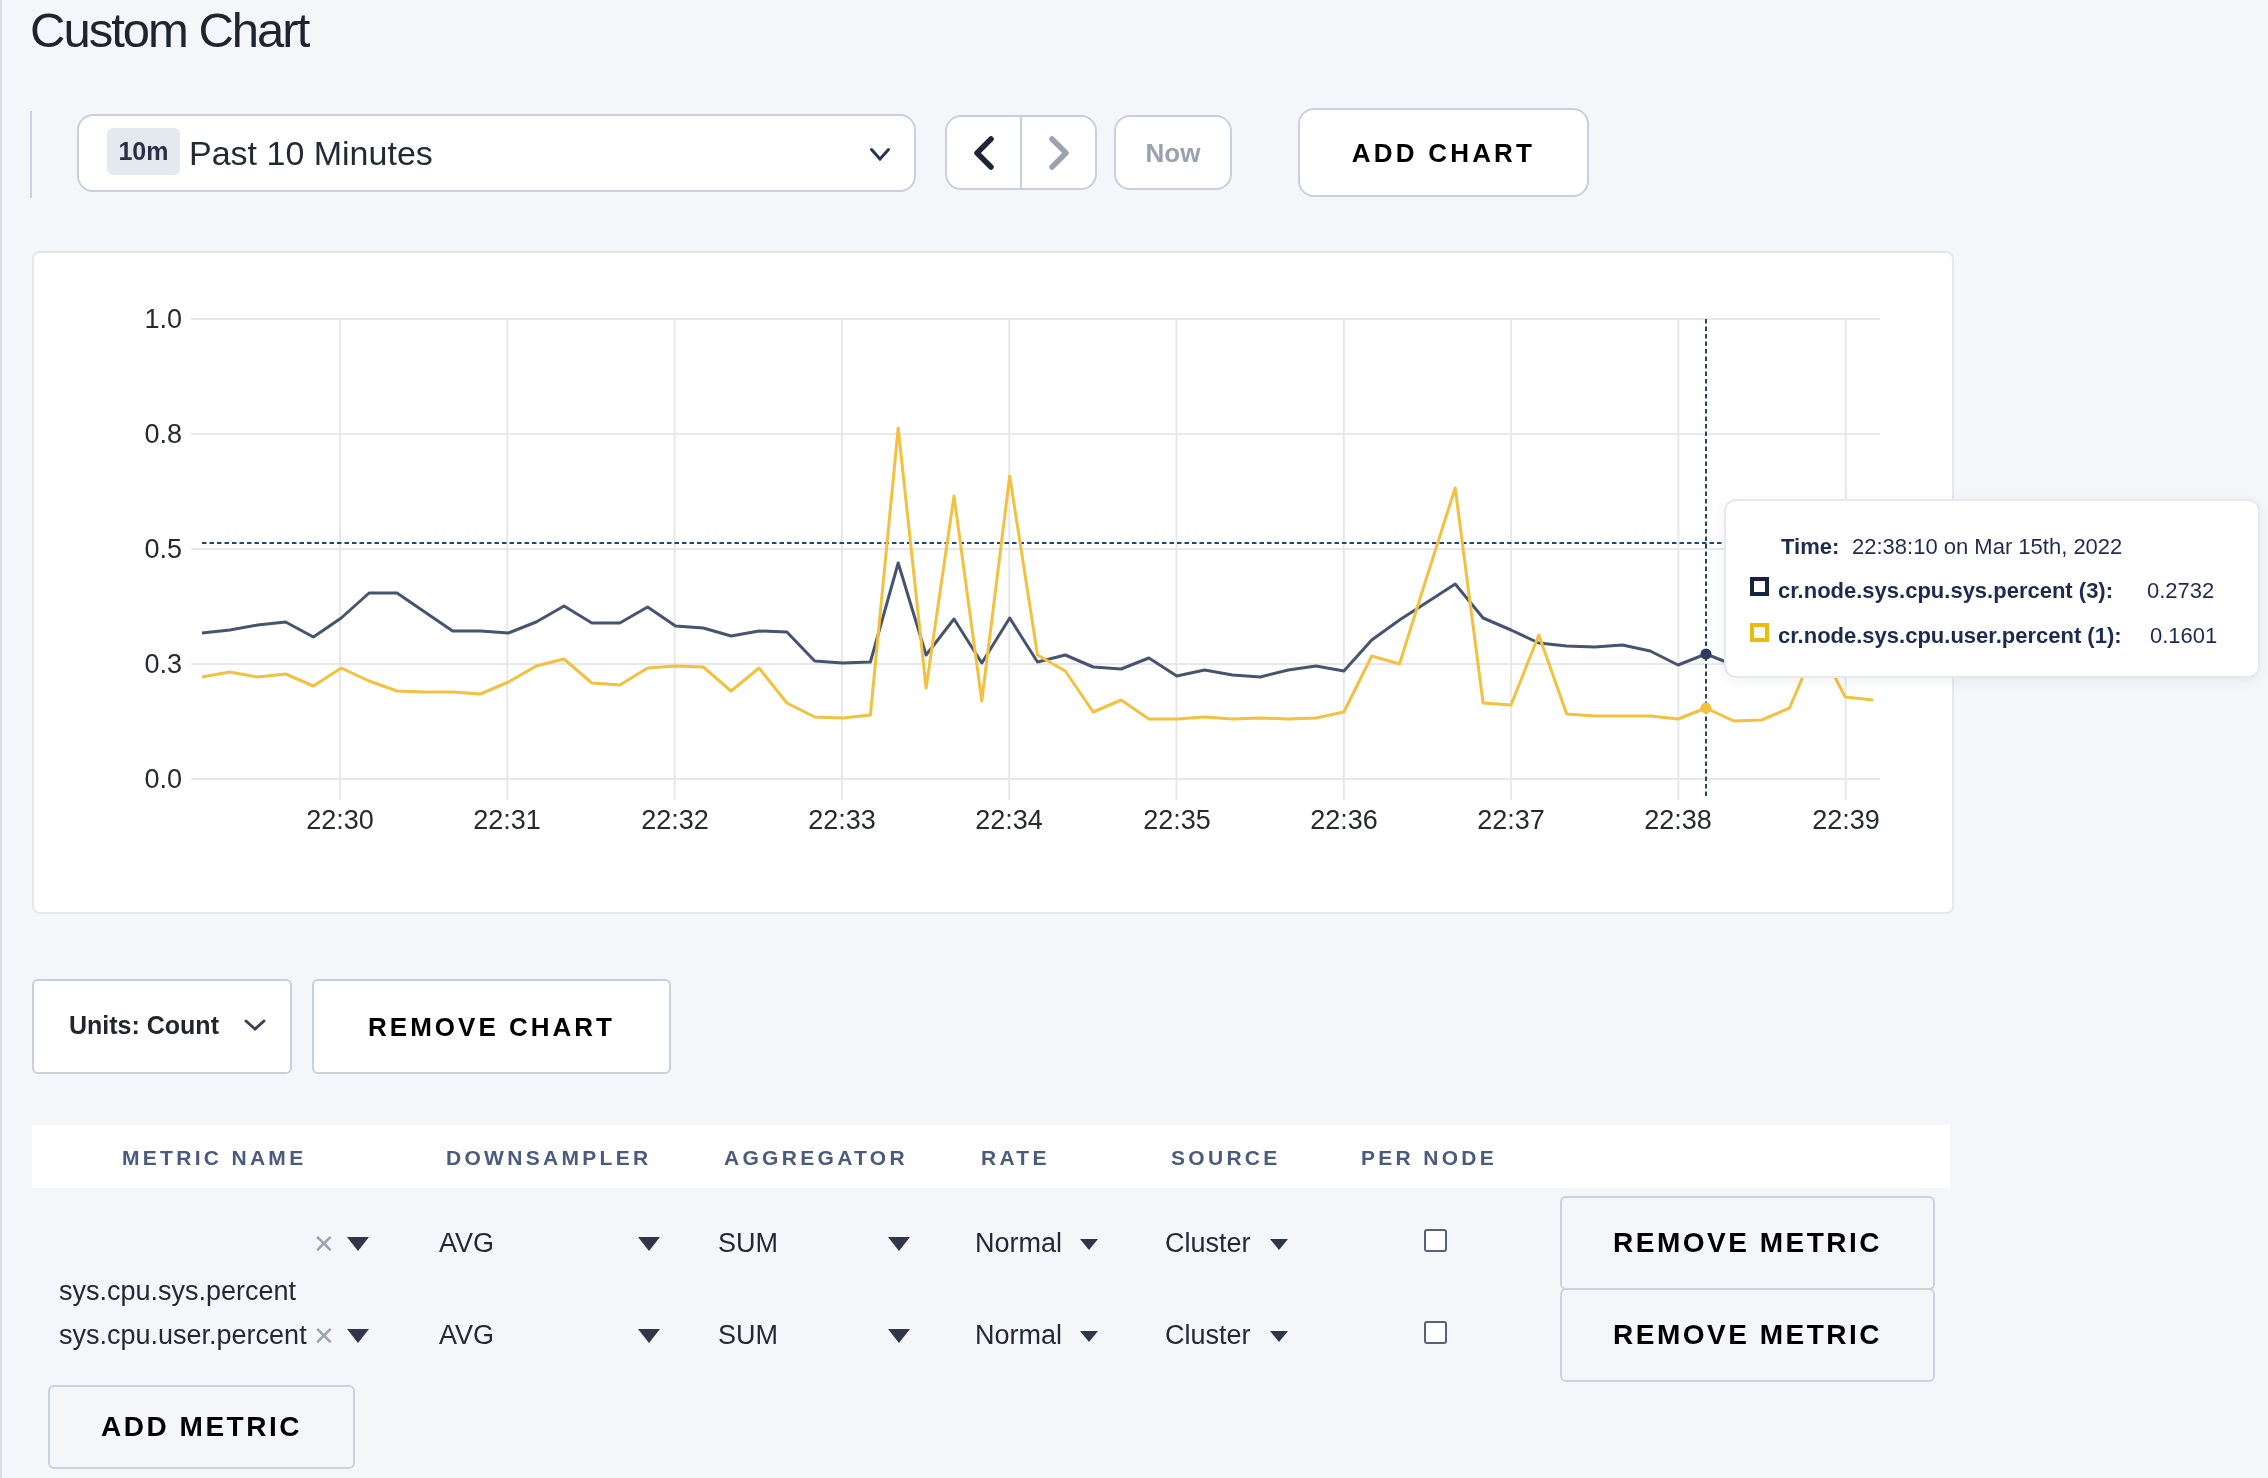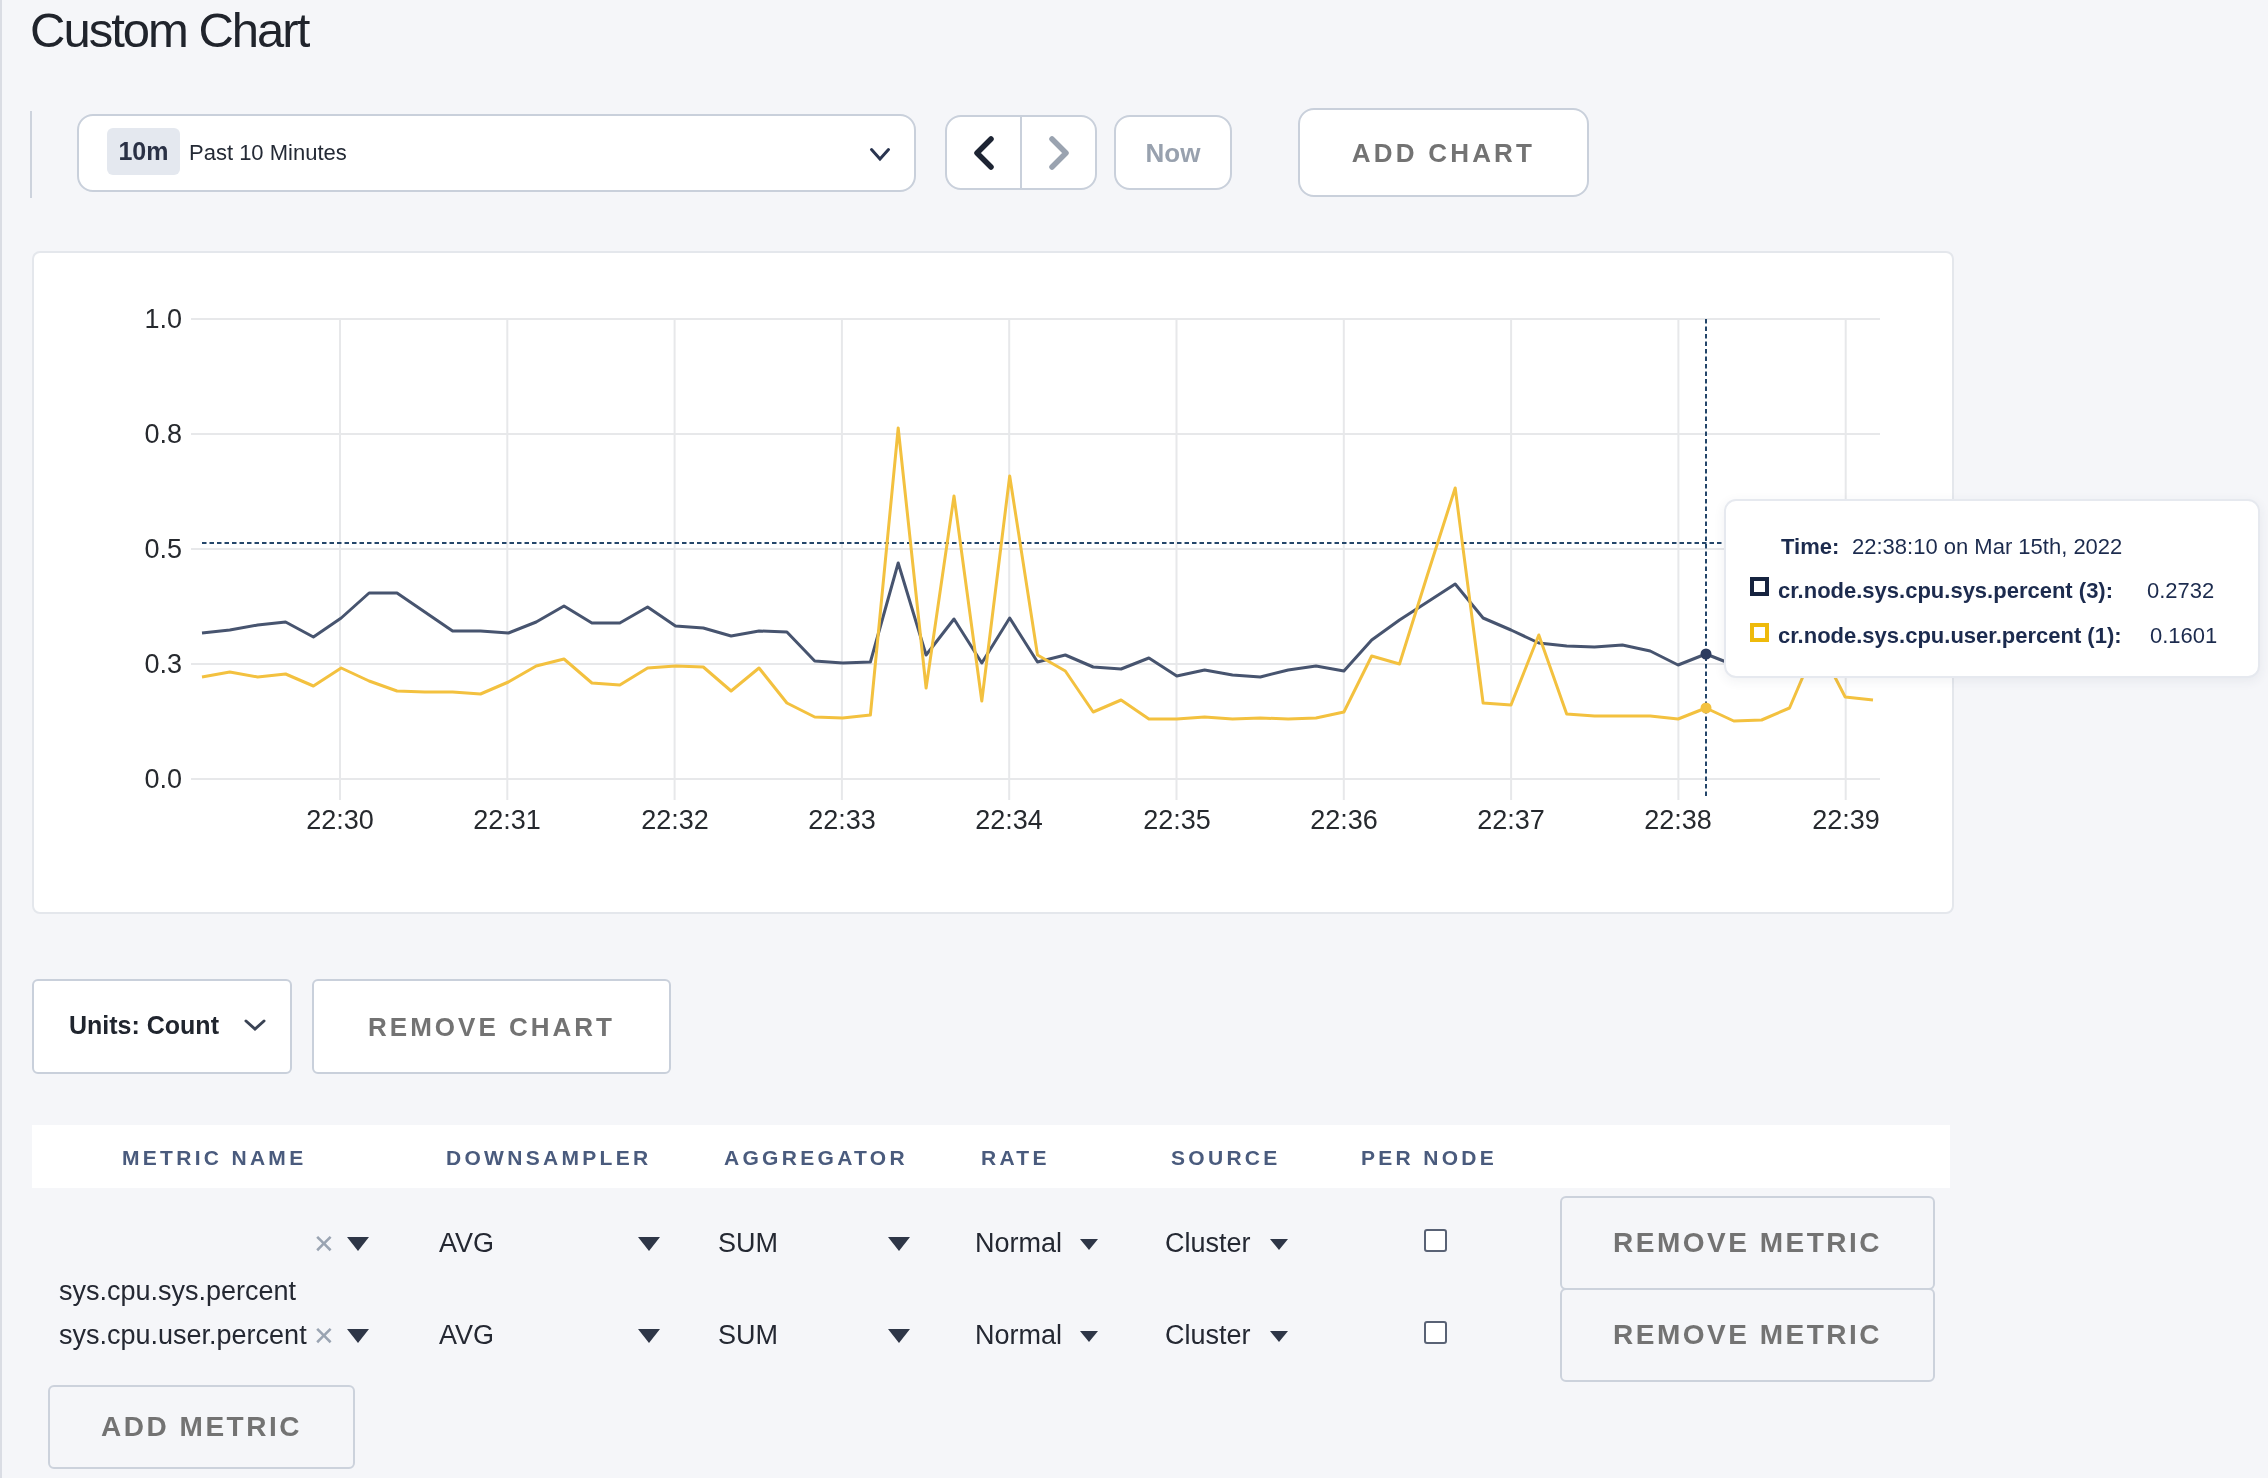--- a/index.html
+++ b/index.html
@@ -3,25 +3,25 @@
 <meta charset="utf-8">
 <style>
 html,body{margin:0;padding:0;}
 body{width:2268px;height:1478px;background:#f5f6f9;font-family:"Liberation Sans",sans-serif;position:relative;overflow:hidden;}
 .abs{position:absolute;}
 .title{left:30px;top:2px;font-size:49px;font-weight:500;color:#20242c;letter-spacing:-2px;}
 .vbar{left:30px;top:111px;width:2px;height:87px;background:#cdd3dd;}
 .box{background:#fff;border:2px solid #c9d0db;border-radius:16px;box-sizing:border-box;}
 .timesel{left:77px;top:114px;width:839px;height:78px;}
 .badge{left:107px;top:128px;width:73px;height:47px;background:#e4e8ef;border-radius:6px;font-size:25px;font-weight:700;color:#2a3145;text-align:center;line-height:47px;}
-.tslabel{left:189px;top:114px;height:78px;line-height:78px;font-size:22px;color:#242a35;}
+.tslabel{left:189px;top:114px;height:78px;line-height:78px;font-size:34px;color:#242a35;}
 .arrowgrp{left:945px;top:115px;width:152px;height:75px;}
 .arrdiv{left:1020px;top:117px;width:2px;height:71px;background:#c9d0db;}
 .nowbtn{left:1114px;top:115px;width:118px;height:75px;font-size:26px;font-weight:600;color:#98a1ae;text-align:center;line-height:73px;}
-.btnblue{font-weight:600;color:#737373;text-align:center;}
+.btnblue{font-weight:600;color:#000000;text-align:center;}
 .addchart{left:1298px;top:108px;width:291px;height:89px;font-size:26px;letter-spacing:3.2px;line-height:87px;}
 .card{left:32px;top:251px;width:1922px;height:663px;background:#fff;border:2px solid #e4e7ec;border-radius:8px;box-sizing:border-box;}
 .tooltip{left:1724px;top:499px;width:536px;height:179px;background:#fff;border:2px solid #e6e9ef;border-radius:12px;box-shadow:0 3px 12px rgba(40,50,80,0.07);box-sizing:border-box;}
 .ttrow{position:absolute;font-size:22px;color:#1c2b4e;white-space:nowrap;}
 .sq{position:absolute;width:19px;height:19px;box-sizing:border-box;border:4px solid #16233f;}
 .unitsbtn{left:32px;top:979px;width:260px;height:95px;border-radius:6px;}
 .unitstext{left:69px;top:979px;height:88px;line-height:93px;font-size:25px;font-weight:700;color:#20252e;}
 .removechart{left:312px;top:979px;width:359px;height:95px;font-size:26px;letter-spacing:3px;line-height:93px;border-radius:6px;}
 .thead{left:32px;top:1125px;width:1918px;height:63px;background:#fff;}
 .th{position:absolute;top:1146px;font-size:21px;letter-spacing:3.3px;color:#4a5b7d;font-weight:600;}

